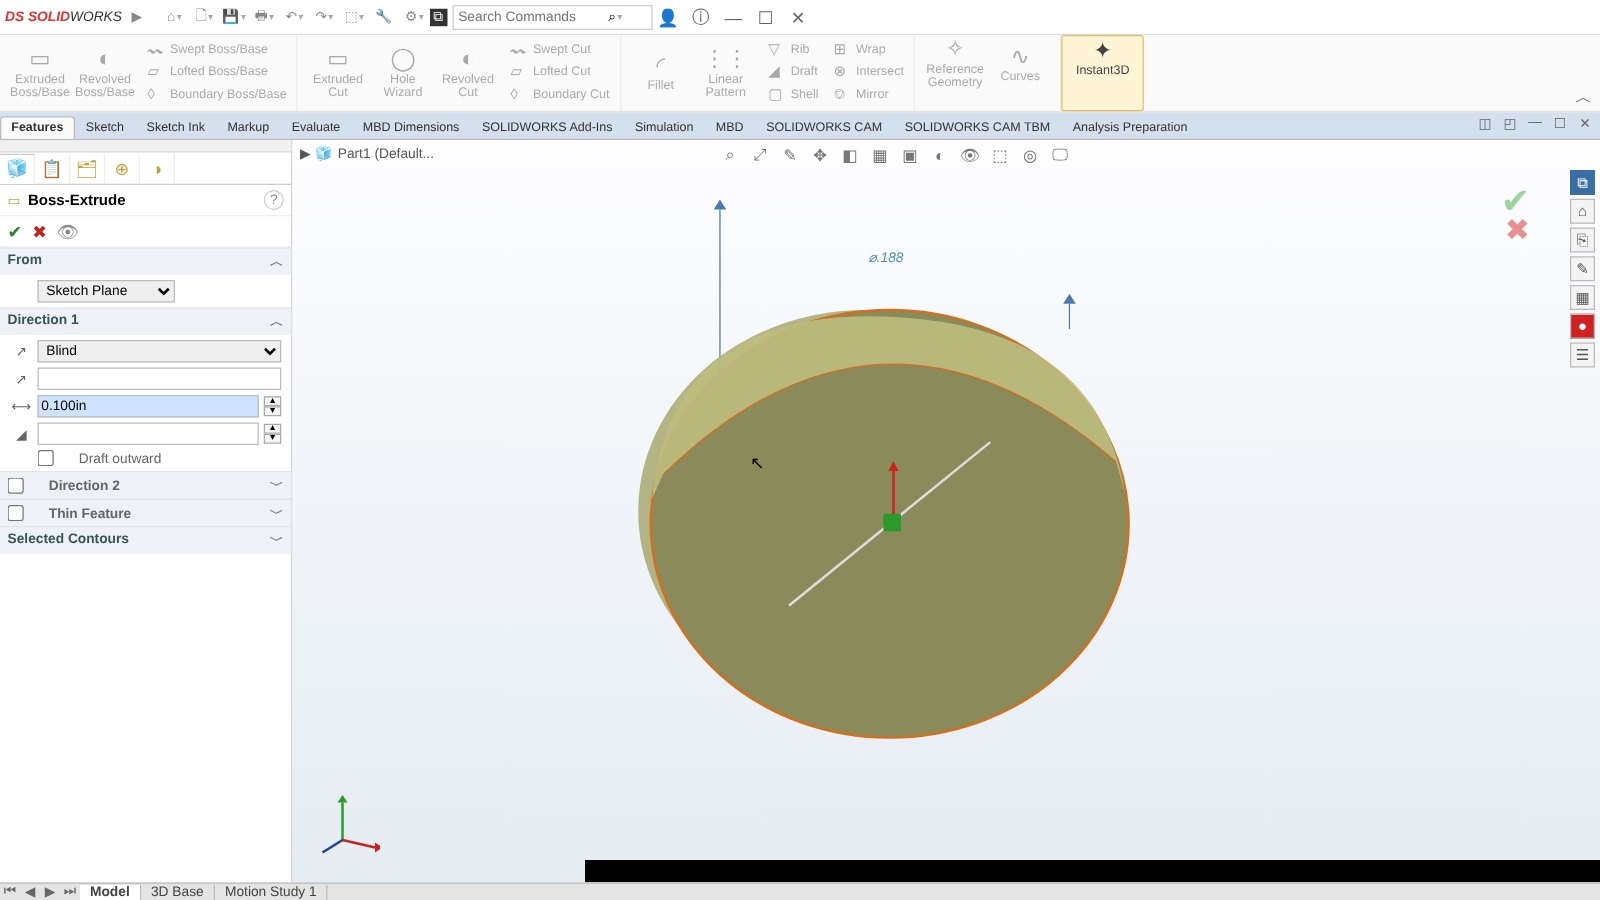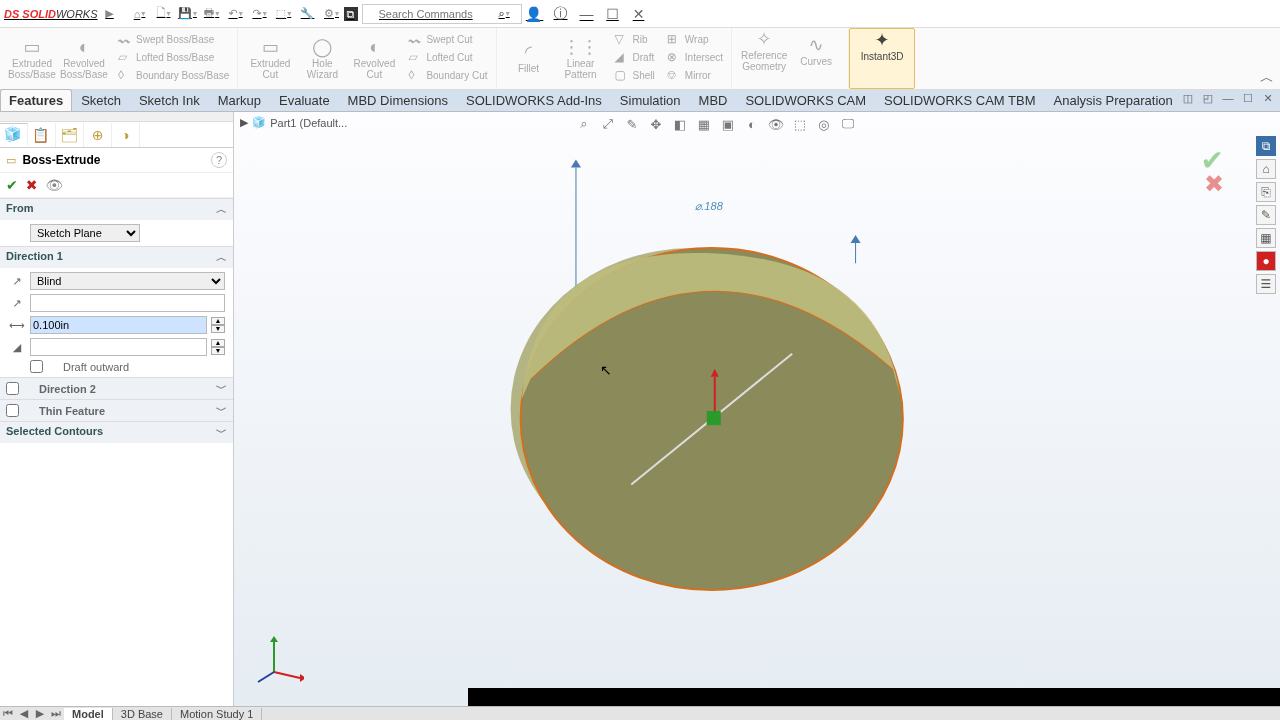--- a/index.html
+++ b/index.html
@@ -1,44 +1,44 @@
 <!DOCTYPE html>
 <html><head>
 <meta charset="utf-8">
 <style>
 * { margin:0; padding:0; box-sizing:border-box; font-family:"Segoe UI",Arial,sans-serif; font-size:11px; }
 body { background:#f0f0f0; width:1280px; height:720px; overflow:hidden; position:relative; }
 
 
-.titlebar { height:28px; background:#fff; border-bottom:1px solid #ddd; display:flex; align-items:center; padding:0 4px;text-decoration:underline; }
+.titlebar { height:28px; background:#fff; border-bottom:1px solid #ddd; display:flex; align-items:center; padding:0 4px; }
 .titlebar .logo { font-weight:bold; font-style:italic; }
 .titlebar .logo .ds { color:#e62e2e; }
 .titlebar .logo .solid { color:#e62e2e; font-weight:bold; }
 .titlebar .logo .works { color:#333; font-weight:normal; }
 .titlebar .tb-btn { width:24px; height:24px; display:flex; align-items:center; justify-content:center; color:#888; cursor:pointer; }
 .titlebar .docname { flex:1; text-align:center; color:#666; font-size:12px; }
-.titlebar .search { width:160px; height:20px; border:1px solid #ccc; background:#fff; display:flex; align-items:center; padding:0 16px; }
+.titlebar .search { width:160px; height:20px; border:1px solid #ccc; background:#fff; display:flex; align-items:center; padding:0 4px; }
 .titlebar .search input { border:none; outline:none; width:120px; font-size:11px; color:#888; }
 .titlebar .wc { width:26px; height:22px; display:flex; align-items:center; justify-content:center; color:#666; cursor:pointer; font-size:14px; }
 .dd { font-size:8px; margin-left:1px; color:#aaa; }
 
 
 .ribbon { height:62px; background:#fafafa; border-bottom:1px solid #ddd; display:flex; position:relative; }
 .ribbon .rgroup { display:flex; flex-direction:column; padding:2px 6px; border-right:1px solid #eee; }
 .ribbon .bigbtn { display:flex; flex-direction:column; align-items:center; justify-content:center; width:52px; color:#aaa; font-size:10px; text-align:center; cursor:pointer; line-height:1.1; }
 .ribbon .bigbtn .ic { font-size:18px; height:20px; }
 .ribbon .smallrow { display:flex; align-items:center; height:18px; color:#aaa; font-size:10px; cursor:pointer; gap:4px; padding:0 2px; }
 .ribbon .smallrow .ic { font-size:12px; width:14px; display:inline-block; }
 .ribbon .active { background:#fff4d6; border:1px solid #e0c060; border-radius:2px; }
 .ribbon .active .bigbtn { color:#444; }
 .ribbon .collapse { position:absolute; right:6px; bottom:2px; color:#666; cursor:pointer; font-size:14px; }
 
 
 .cmdtabs { height:22px; background:#d4e0ee; border-bottom:1px solid #bbb; display:flex; align-items:flex-end; position:relative; }
-.cmdtabs .tab { padding:3px 8px; border:1px solid transparent; border-bottom:none; color:#333; cursor:pointer; font-size:13px; }
+.cmdtabs .tab { padding:3px 8px; border:1px solid transparent; border-bottom:none; color:#333; cursor:pointer; font-size:10px; }
 .cmdtabs .tab.sel { background:#fafafa; border-color:#bbb; border-radius:3px 3px 0 0; font-weight:bold; }
 .cmdtabs .rt { position:absolute; right:4px; top:2px; display:flex; gap:4px; }
 .cmdtabs .rt span { width:16px; text-align:center; color:#666; cursor:pointer; }
 
 
 .main { position:absolute; top:112px; left:0; right:0; bottom:14px; display:flex; background:#fff; }
 .panel { width:234px; background:#fff; border-right:1px solid #ccc; display:flex; flex-direction:column; }
 .panel .bar1 { height:10px; background:#f0f0f0; border-bottom:1px solid #ddd; position:relative; }
 .panel .bar1::after { content:"●"row; color:#ccc; position:absolute; left:50%; top:1px; font-size:8px; }
 .panel .tabicons { height:26px; border-bottom:1px solid #ccc; display:flex; align-items:center; }

